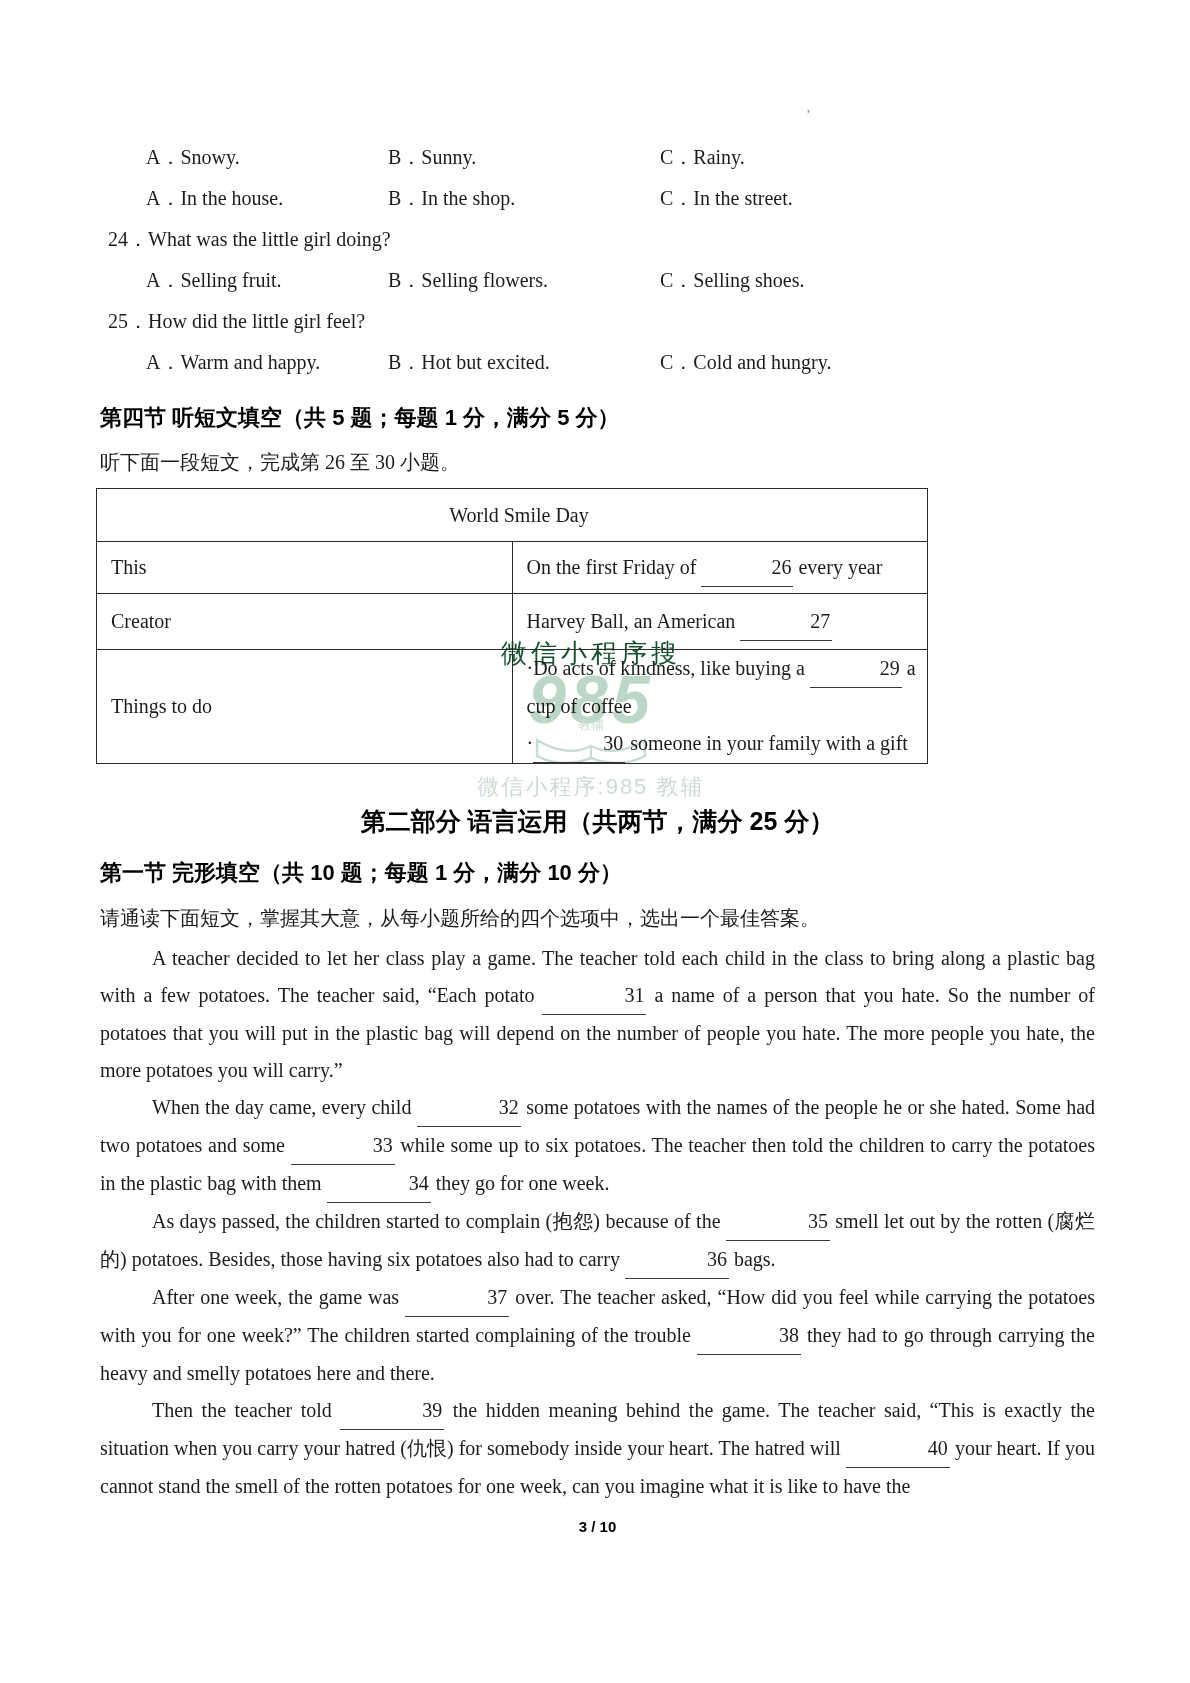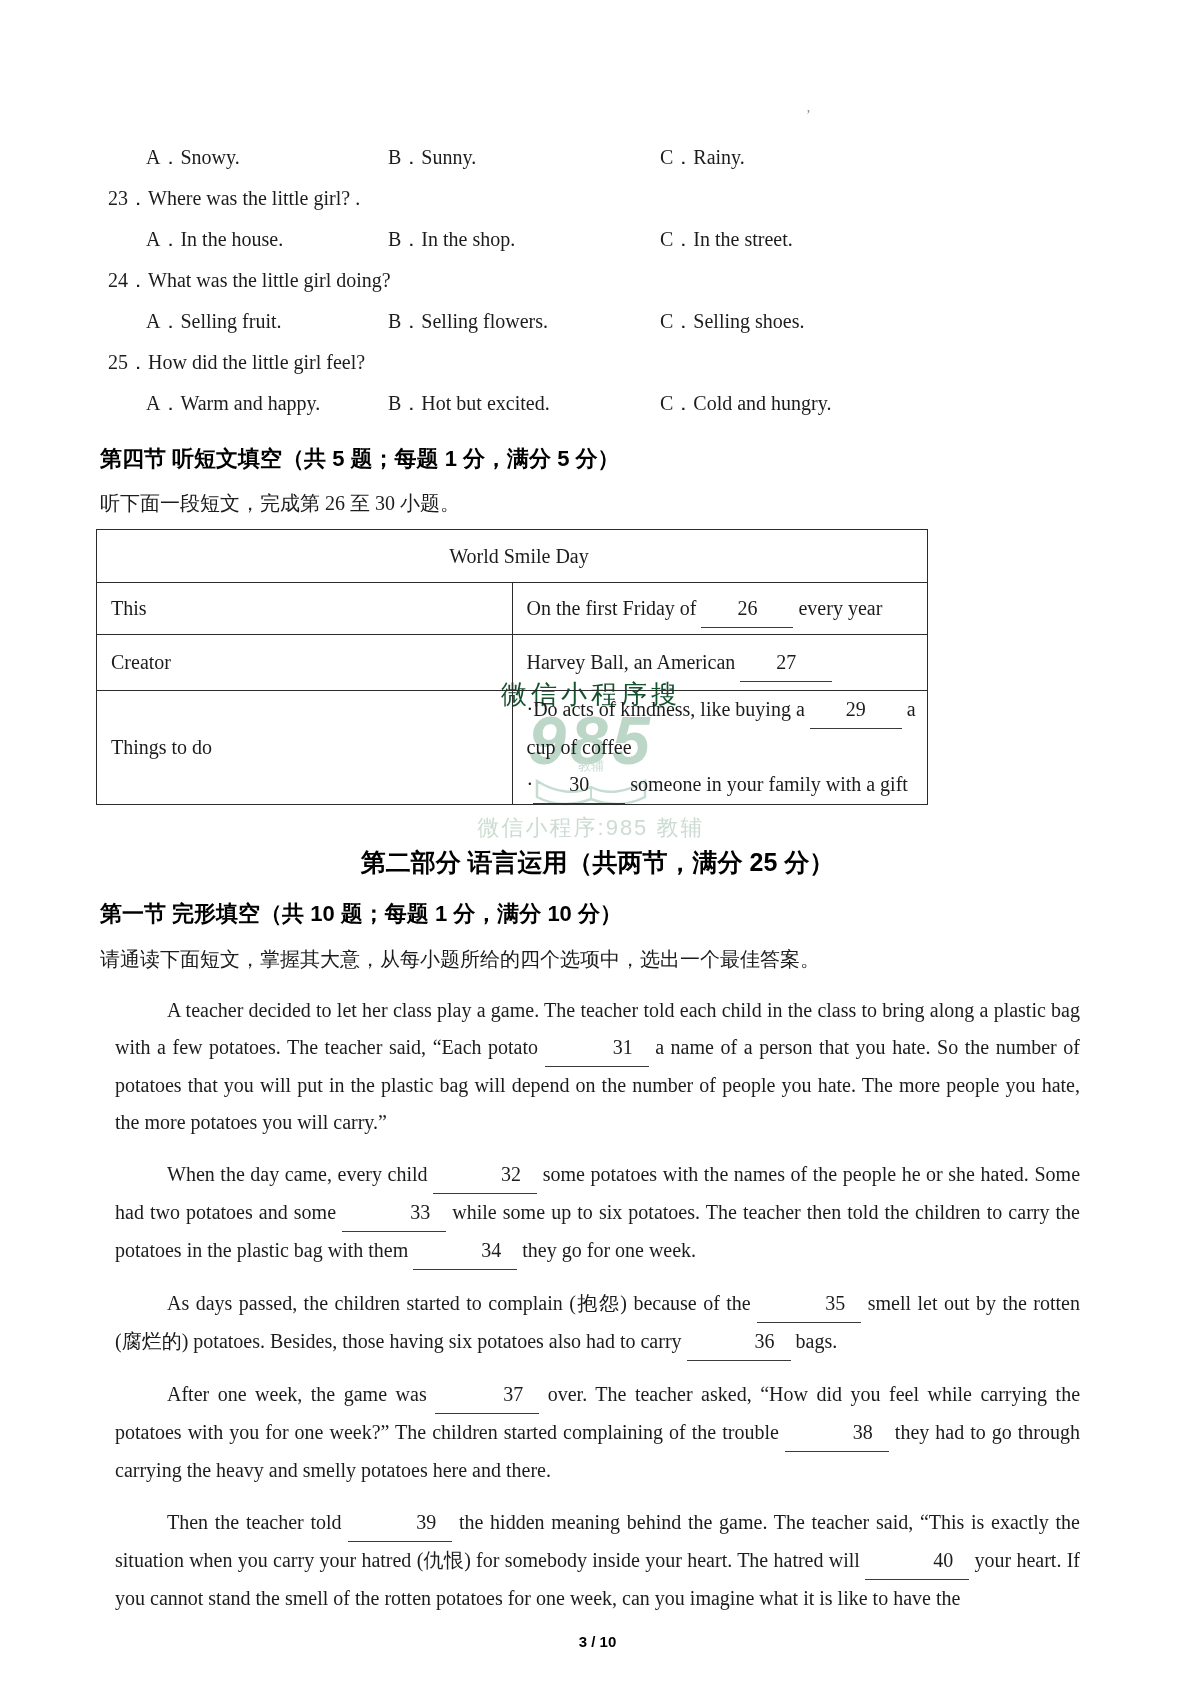--- a/index.html
+++ b/index.html
@@ -34,53 +34,50 @@
   table.smile{position:relative;z-index:2;border-collapse:collapse;width:832px;table-layout:fixed;
               background:transparent;}
   table.smile td{border:1.6px solid #2b2b2b;font-size:20px;padding:0 0 0 14px;vertical-align:middle;}
   td.t-title{text-align:center;height:52px;padding:0;}
   td.t-label{width:221px;}
   .r-time{height:52px;} .r-creator{height:56px;} .r-purpose{height:50px;} .r-things{height:90px;}
   .cell-line{line-height:37px;}
   .things-pad{padding:7px 0;}
 
   
-  .blank{display:inline-block;min-width:100px;text-align:center;border-bottom:1.8px solid #3a3a3a;
+  .blank{display:inline-block;min-width:100px;text-align:right;border-bottom:1.8px solid #3a3a3a;
          padding:0 2px;}
   table.smile .blank{min-width:88px;}
 
   
   .part2-title{font-family:"Liberation Sans", sans-serif;font-weight:700;color:#000;
                font-size:25px;line-height:44px;margin-top:35px;text-align:center;}
   .sec1{margin-top:10px;line-height:40px;}
 
   
   .passage{margin-top:4px;font-size:20px;}
-  .passage p{margin:15px;line-height:37px;text-indent:52px;text-align:justify;}
+  .passage p{margin:0;line-height:37px;text-indent:52px;text-align:justify;}
 
   
-  .footer{text-align:center;font-family:"Liberation Sans", sans-serif;
+  .footer{margin-top:12px;text-align:center;font-family:"Liberation Sans", sans-serif;
           font-weight:700;font-size:15px;line-height:20px;color:#000;}
 </style>
 </head>
 <body>
 
 <div class="page">
   <span class="stray">’</span>
 
   <div class="content">
 
     <div class="mcq">
       <div class="mcq-row">
         <span class="opt opt-a">A．Snowy.</span>
         <span class="opt opt-b">B．Sunny.</span>
         <span class="opt opt-c">C．Rainy.</span>
-      </div>
-      <div class="mcq-row">
-        <span class="qnum">23．</span><span>Where was the little girl? .</span>
       </div>
       <div class="mcq-row">
         <span class="opt opt-a">A．In the house.</span>
         <span class="opt opt-b">B．In the shop.</span>
         <span class="opt opt-c">C．In the street.</span>
       </div>
       <div class="mcq-row">
         <span class="qnum">24．</span><span>What was the little girl doing?</span>
       </div>
       <div class="mcq-row">

